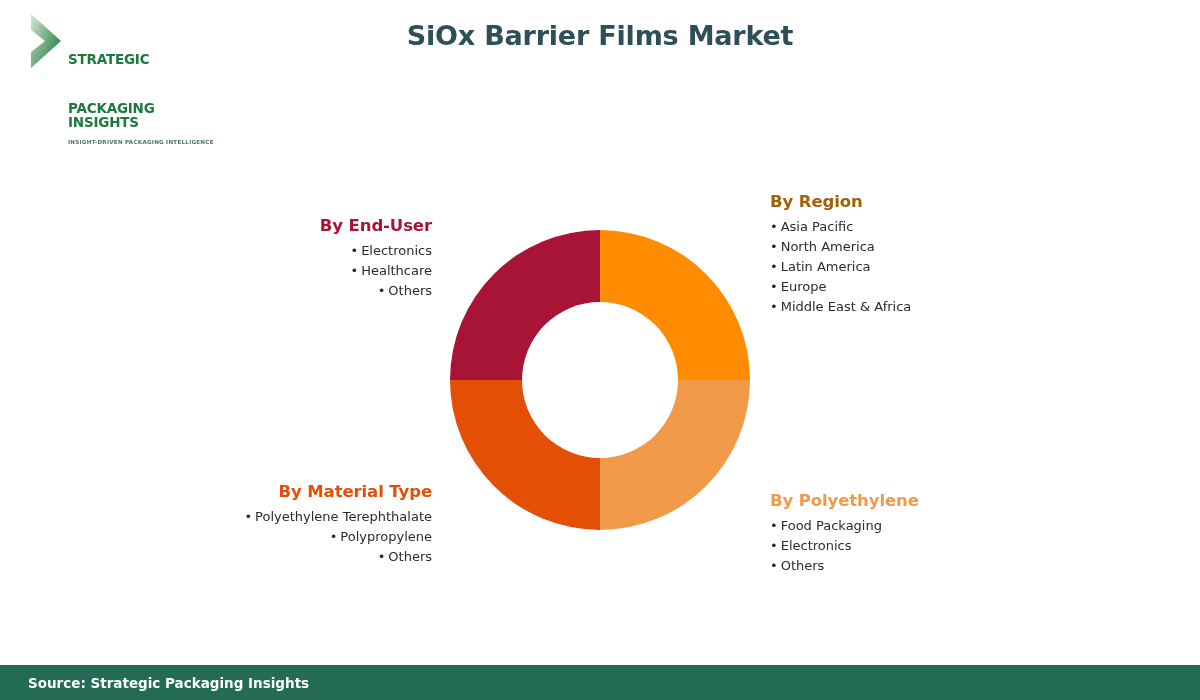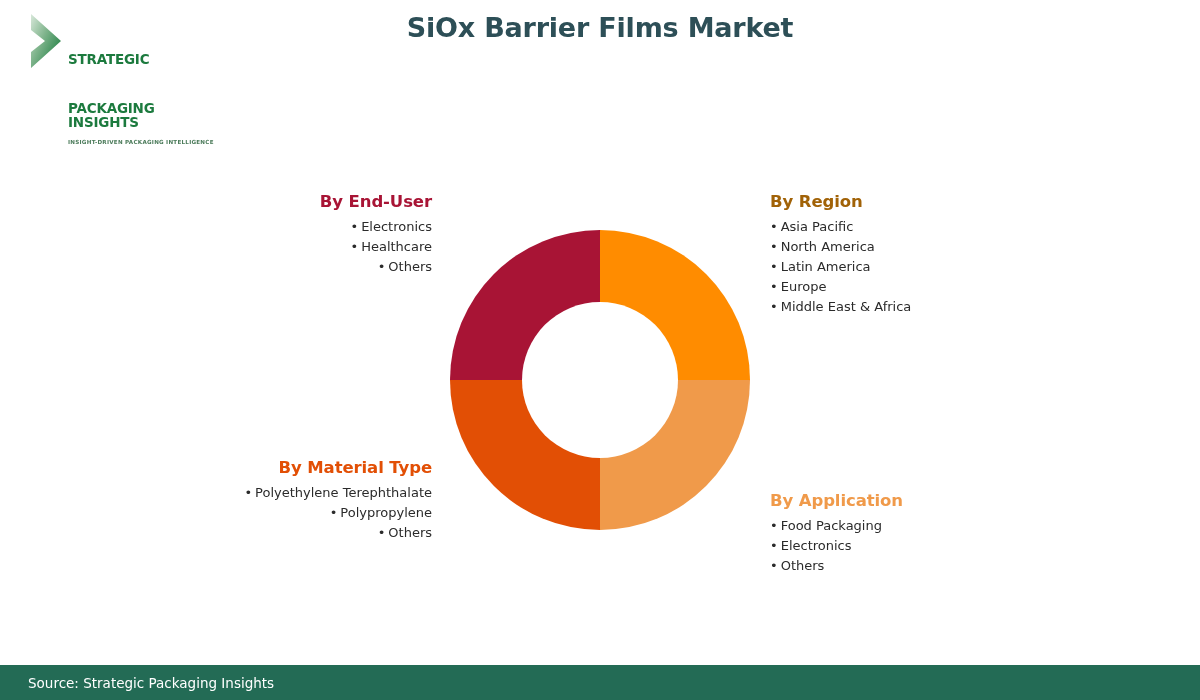--- a/index.html
+++ b/index.html
@@ -52,21 +52,21 @@
     font-weight: bold;
     letter-spacing: 0.25px;
     color: #4B7B5A;
     white-space: nowrap;
   }
 
   
   #page-title {
     position: absolute;
     left: 0;
-    top: 12px;
+    top: 20px;
     width: 1200px;
     text-align: center;
     font-family: "DejaVu Sans", sans-serif;
     font-size: 27px;
     font-weight: bold;
     color: #2D4F57;
     letter-spacing: -0.2px;
   }
 
   
@@ -97,21 +97,21 @@
   }
   .seg-list li {
     font-family: "DejaVu Sans", sans-serif;
     font-size: 13px;
     color: #2B2B2B;
     line-height: 20px;
     white-space: nowrap;
   }
   .seg-list li .bullet { margin-right: 3px; }
 
-  .align-right { text-align: right; }
+  .align-right { text-align: right; margin-top: 24px; }
   .align-left  { text-align: left; }
 
   #block-end-user     { left: 110px;  top: 192px;  width: 322px; }
   #block-material     { left: 110px;  top: 458px;  width: 322px; }
   #block-region       { left: 770px;  top: 192px;  width: 330px; }
   #block-application  { left: 770px;  top: 491px;  width: 330px; }
 
   
   #footer {
     position: absolute;
@@ -122,21 +122,21 @@
     background: #236B55;
     display: flex;
     align-items: center;
     justify-content: space-between;
     box-sizing: border-box;
     padding: 0 28px;
   }
   .footer-text {
     font-family: "DejaVu Sans", sans-serif;
     font-size: 13.5px;
-    font-weight: normal;
+    font-weight: bold;
     color: #ffffff;
     white-space: nowrap;
   }
 </style>
 </head>
 <body>
 
 <div id="logo">
   <svg id="logo-chevron" viewBox="0 0 42 58">
     <defs>
@@ -195,21 +195,21 @@
   <ul class="seg-list">
       <li><span class="bullet">•</span>Asia Pacific</li>
       <li><span class="bullet">•</span>North America</li>
       <li><span class="bullet">•</span>Latin America</li>
       <li><span class="bullet">•</span>Europe</li>
       <li><span class="bullet">•</span>Middle East &amp; Africa</li>
     </ul>
 </div>
 
 <div class="seg-block align-left" id="block-application">
-  <div class="seg-title" style="color: rgb(240, 154, 74);">By Application</div>
+  <div class="seg-title" style="color: rgb(240, 154, 74);">By Polyethylene</div>
   <ul class="seg-list">
       <li><span class="bullet">•</span>Food Packaging</li>
       <li><span class="bullet">•</span>Electronics</li>
       <li><span class="bullet">•</span>Others</li>
     </ul>
 </div>
 
 <div id="footer" style="background: rgb(35, 107, 85);">
   <div class="footer-text">Source: Strategic Packaging Insights</div>
 </div>

